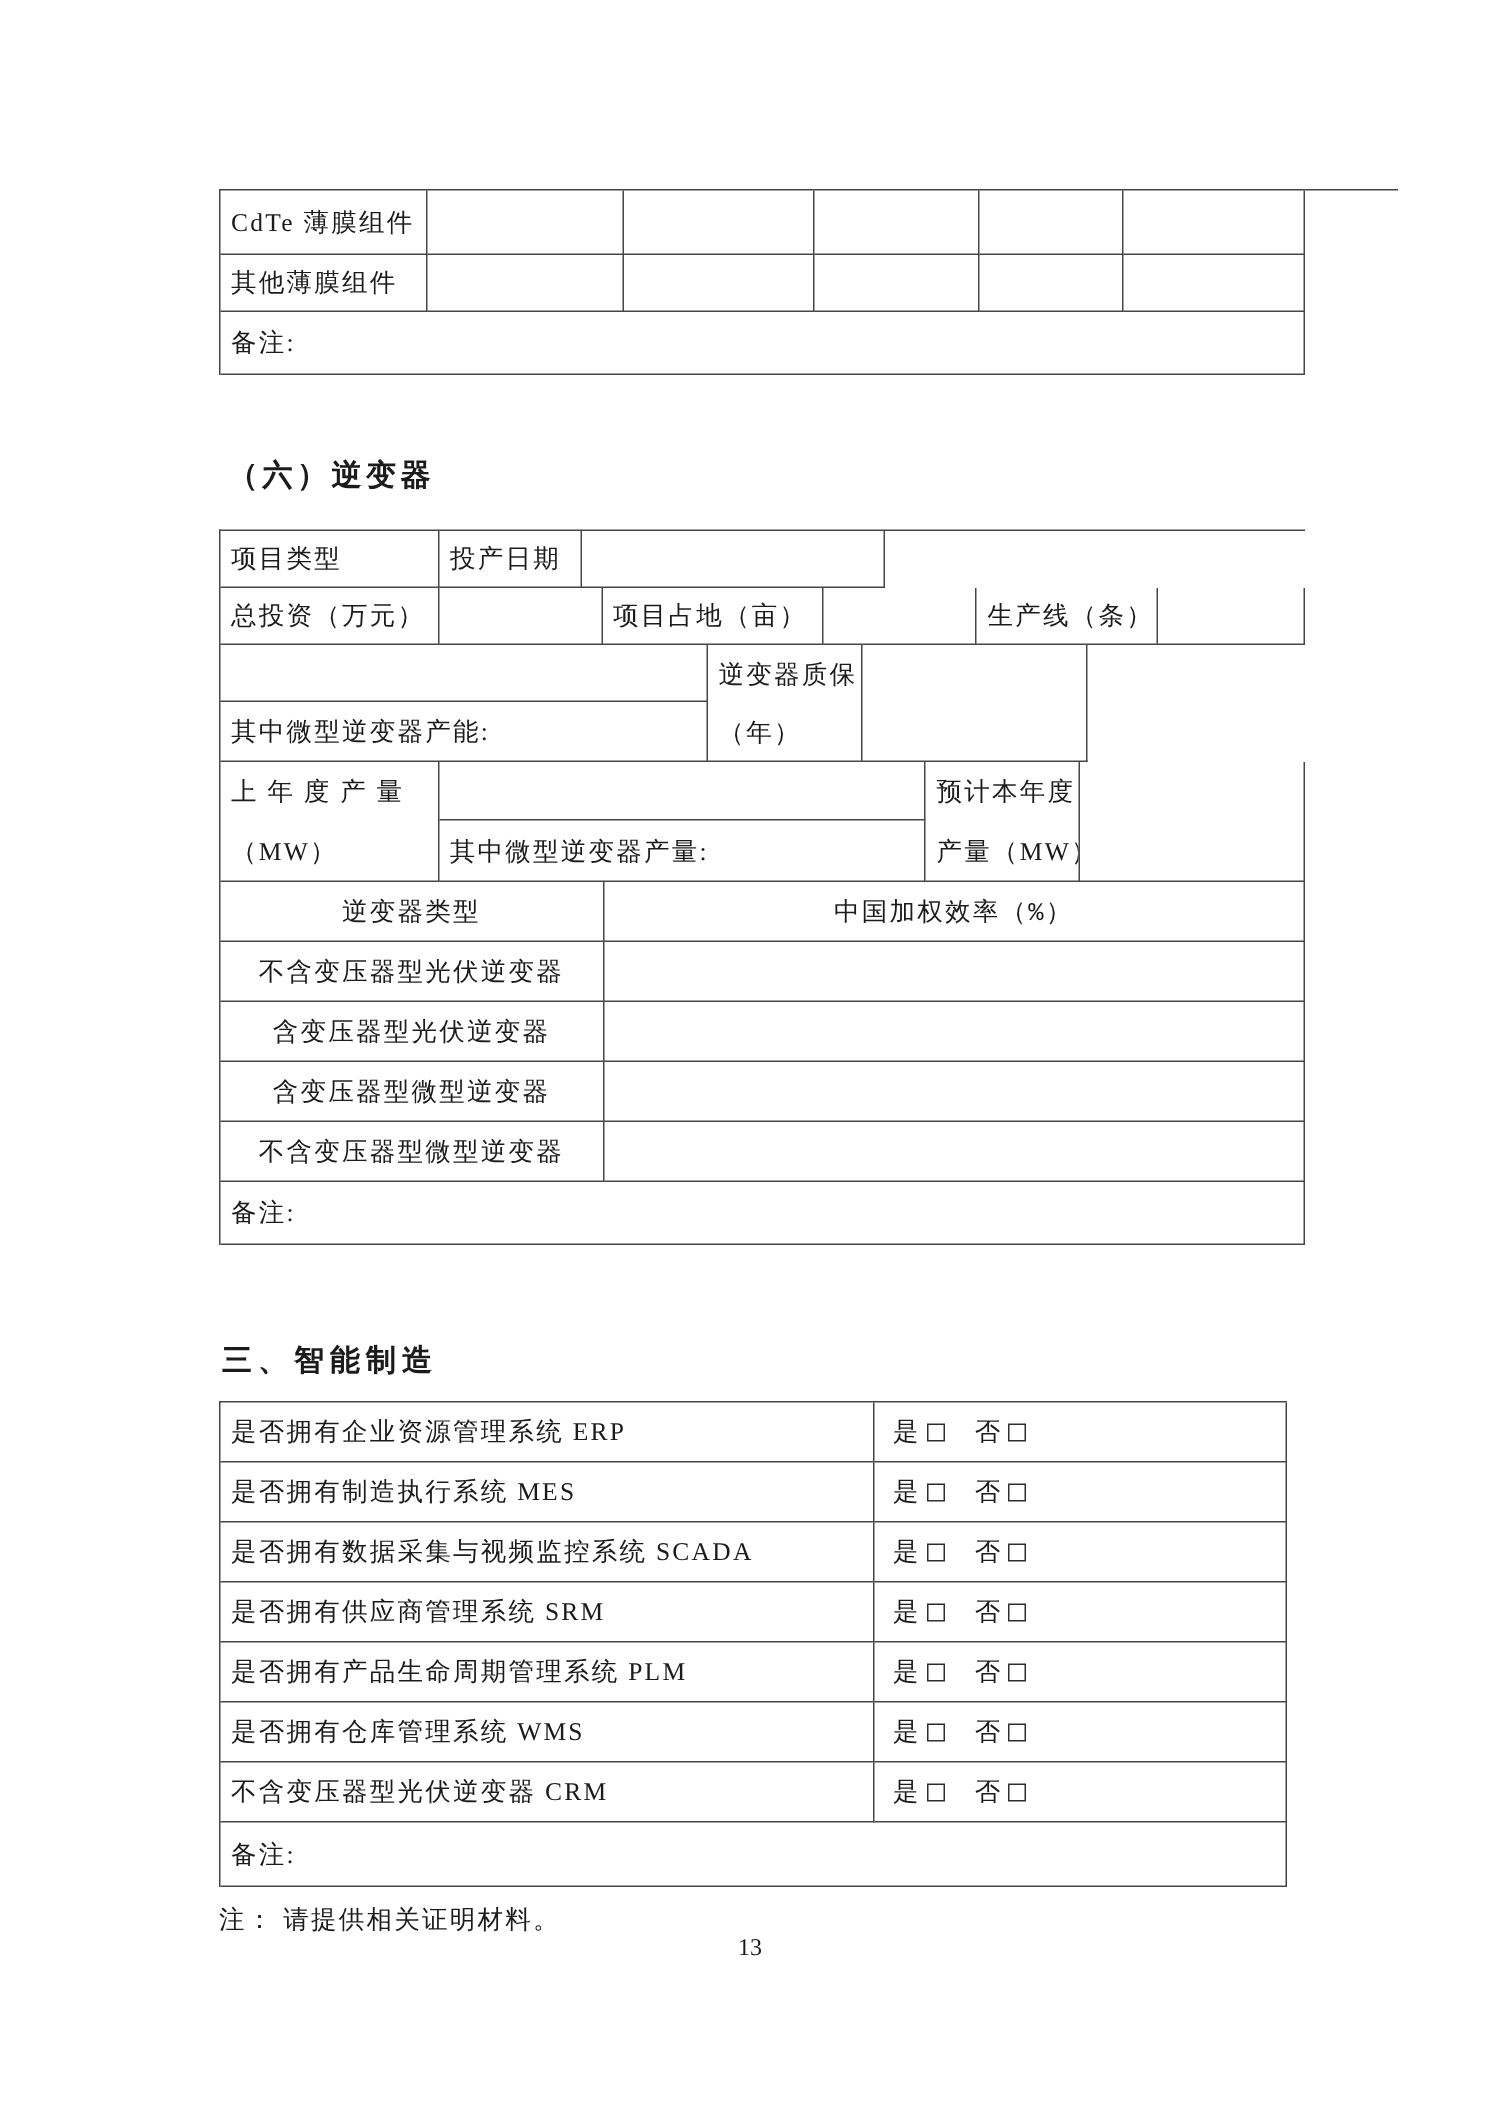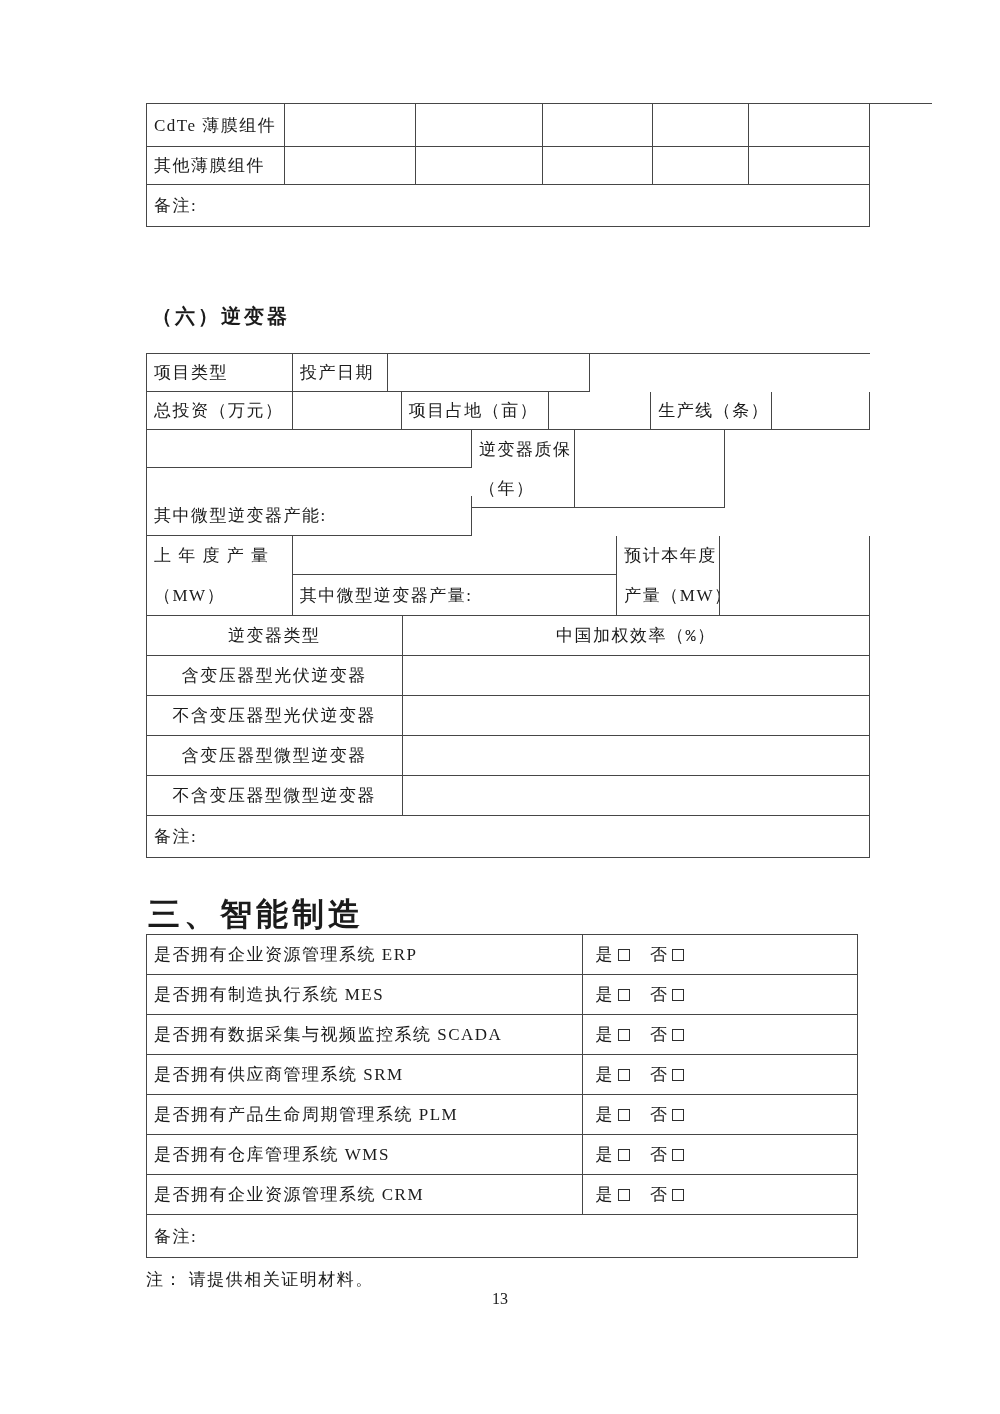--- a/index.html
+++ b/index.html
@@ -19,32 +19,32 @@
   .center { justify-content:center; padding-left:0;font-family:Liberation Mono, monospace; }
   .c2 { display:block; padding-top:0; }
   .c2 span { display:block; }
   .ck {
     display:inline-block; width:10px; height:10px; border:1.2px solid #2e2e2e;
     margin-left:4px; flex:none;
   }
   .ck.big { width:11px; height:11px; margin-left:6px; }
   .sect-title { position:absolute; font-weight:bold; white-space:nowrap; }
   .title-serif { font-family:"Liberation Serif","DejaVu Serif",serif; font-size:20px; letter-spacing:3px; }
-  .title-sans  { font-family:"Liberation Sans","DejaVu Sans",sans-serif; font-size:32px; letter-spacing:4px; }
+  .title-sans  { font-family:"Liberation Sans","DejaVu Sans",sans-serif; font-size:20px; letter-spacing:4px; }
   .footnote { position:absolute; font-size:17px; letter-spacing:1.5px; }
   .pagenum { position:absolute; width:100%; text-align:center; font-size:16px; }
   .gap { display:inline-block; width:26px; }
   .ansgap { display:inline-block; width:20px; }
 </style>
 </head>
 <body>
 
 <div class="page">
 
-  <div class="tbl" style="left:146px; top:103px; width:786px;">
+  <div class="tbl" style="left:146px; top:126px; width:786px;">
     <div class="row">
       <div class="c" style="width:138px;height:43px;">CdTe 薄膜组件</div>
       <div class="c" style="width:131px;height:43px;"></div>
       <div class="c" style="width:127px;height:43px;"></div>
       <div class="c" style="width:110px;height:43px;"></div>
       <div class="c" style="width:96px;height:43px;"></div>
       <div class="c" style="width:121px;height:43px;"></div>
     </div>
     <div class="row">
       <div class="c" style="width:138px;height:38px;">其他薄膜组件</div>
@@ -72,21 +72,21 @@
     <div class="row">
       <div class="c" style="width:146px;height:38px;">总投资（万元）</div>
       <div class="c" style="width:109px;height:38px;"></div>
       <div class="c" style="width:148px;height:38px;">项目占地（亩）</div>
       <div class="c" style="width:102px;height:38px;"></div>
       <div class="c" style="width:121px;height:38px;">生产线（条）</div>
       <div class="c" style="width:98px;height:38px;"></div>
     </div>
 
     <div class="row">
-      <div class="col" style="width:325px;gap:28px;">
+      <div class="col" style="width:325px;">
         <div class="c" style="width:100%;height:38px;"></div>
         <div class="c" style="width:100%;height:40px;">其中微型逆变器产能:</div>
       </div>
       <div class="c c2" style="width:103px;height:78px;line-height:39px;padding-top:0;">
         <span>逆变器质保</span>
           <span>（年）</span>
       </div>
       <div class="c" style="width:150px;height:78px;"></div>
     </div>
 
@@ -105,28 +105,28 @@
       </div>
       <div class="c" style="width:150px;height:80px;"></div>
     </div>
 
     <div class="row">
       <div class="c center" style="width:256px;height:40px;">逆变器类型</div>
       <div class="c center" style="width:468px;height:40px;">中国加权效率（%）</div>
     </div>
 
     <div class="row">
+      <div class="c center" style="width:256px;height:40px;">不含变压器型光伏逆变器</div>
+      <div class="c" style="width:468px;height:40px;"></div>
+    </div>
+    <div class="row">
       <div class="c center" style="width:256px;height:40px;">含变压器型光伏逆变器</div>
       <div class="c" style="width:468px;height:40px;"></div>
     </div>
     <div class="row">
-      <div class="c center" style="width:256px;height:40px;">不含变压器型光伏逆变器</div>
-      <div class="c" style="width:468px;height:40px;"></div>
-    </div>
-    <div class="row">
       <div class="c center" style="width:256px;height:40px;">含变压器型微型逆变器</div>
       <div class="c" style="width:468px;height:40px;"></div>
     </div>
     <div class="row">
       <div class="c center" style="width:256px;height:40px;">不含变压器型微型逆变器</div>
       <div class="c" style="width:468px;height:40px;"></div>
     </div>
 
     <div class="row">
       <div class="c" style="width:724px;height:42px;">备注:</div>
@@ -190,21 +190,21 @@
       <div class="c" style="width:437px;height:40px;">是否拥有仓库管理系统 WMS</div>
       <div class="c" style="width:275px;height:40px;padding-left:12px;">
         <span>是</span>
           <span class="ck"></span>
           <span class="ansgap"></span>
           <span>否</span>
           <span class="ck"></span>
       </div>
     </div>
     <div class="row">
-      <div class="c" style="width:437px;height:40px;">是否拥有企业资源管理系统 CRM</div>
+      <div class="c" style="width:437px;height:40px;">不含变压器型光伏逆变器 CRM</div>
       <div class="c" style="width:275px;height:40px;padding-left:12px;">
         <span>是</span>
           <span class="ck"></span>
           <span class="ansgap"></span>
           <span>否</span>
           <span class="ck"></span>
       </div>
     </div>
     <div class="row">
       <div class="c" style="width:712px;height:43px;">备注:</div>

